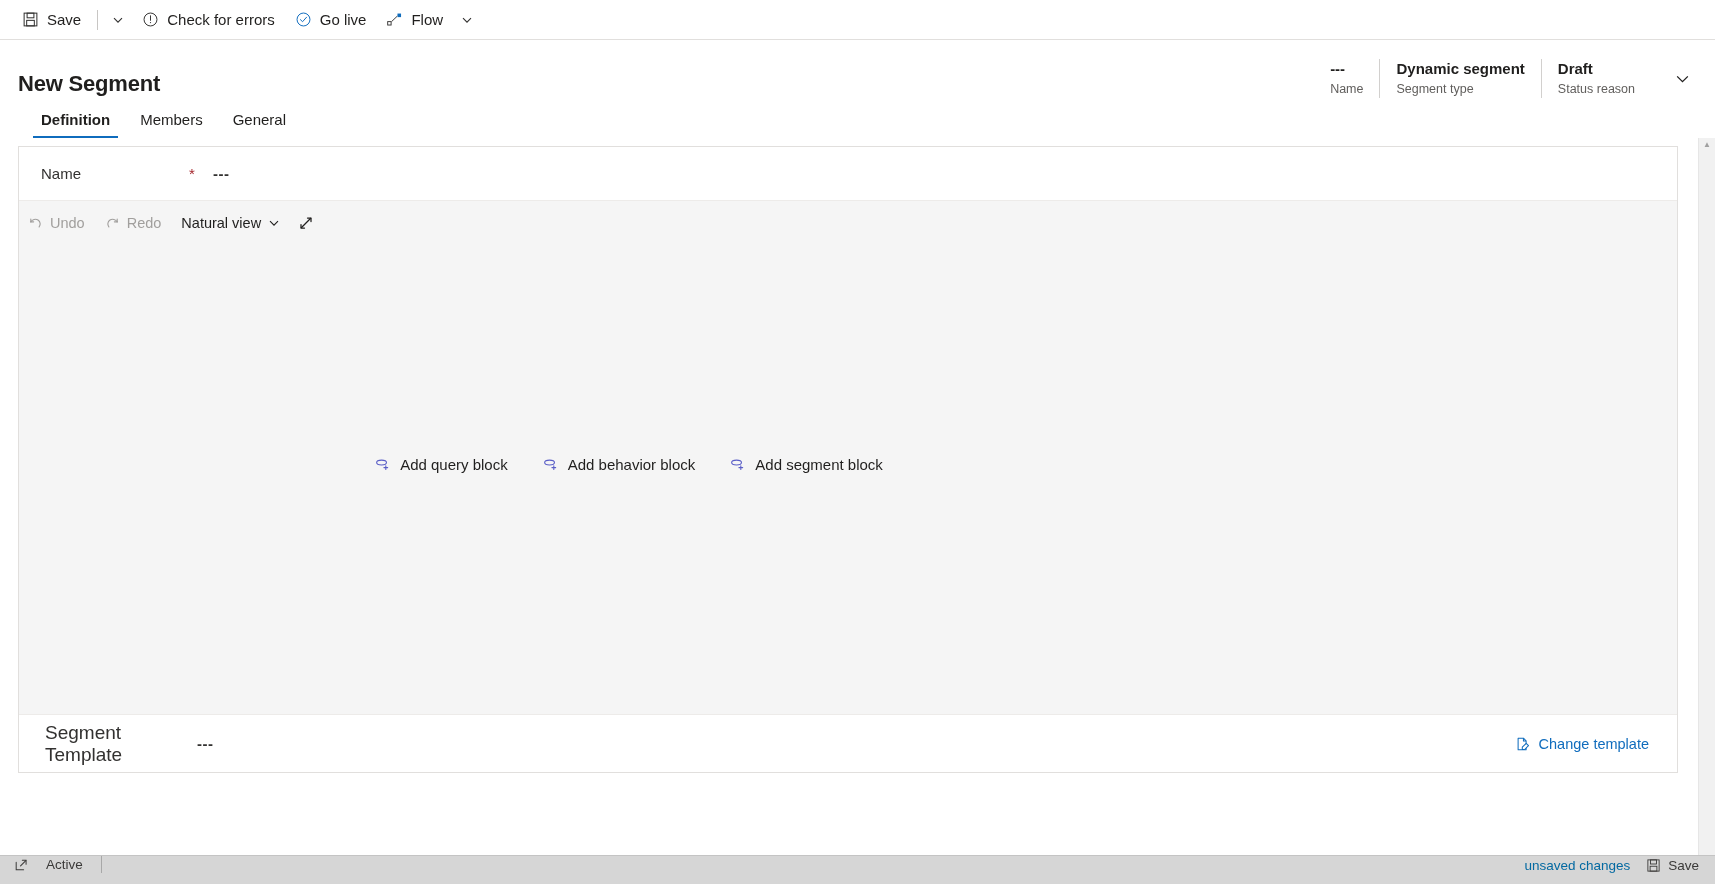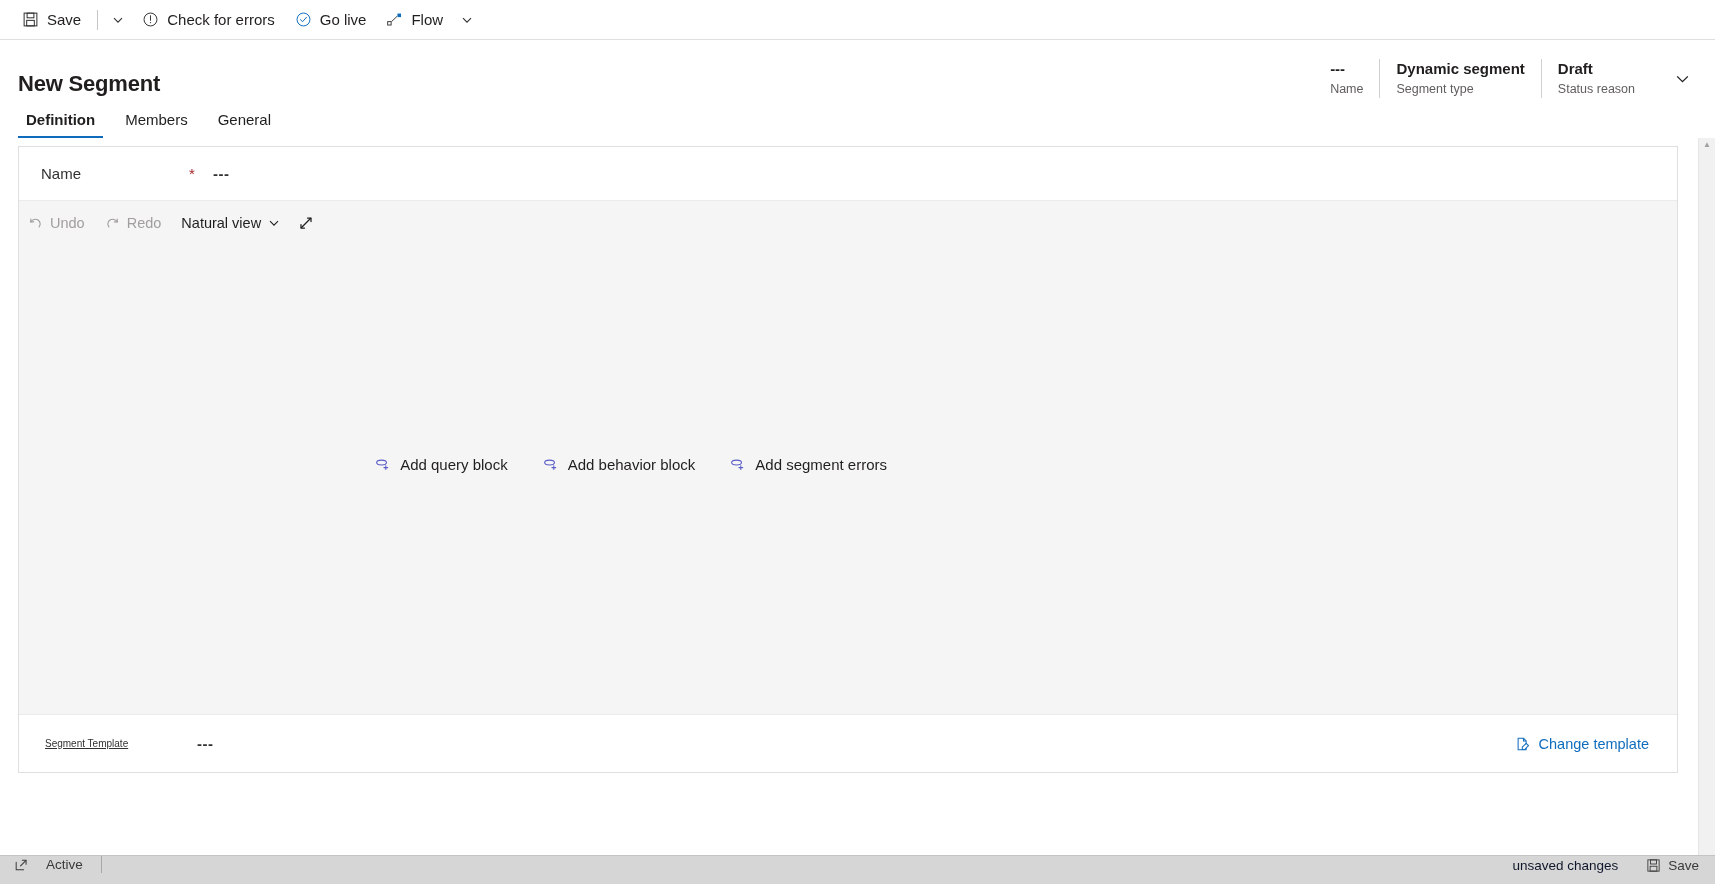--- a/index.html
+++ b/index.html
@@ -86,21 +86,21 @@
   .head-expand {
     display: flex; align-items: center; justify-content: center;
     width: 34px; align-self: center; margin-left: 6px;
     cursor: pointer; height: 32px;
   }
 
   
   .tabstrip {
     display: flex;
     align-items: flex-end;
-    padding-left: 18px;
+    padding-left: 33px;
     height: 36px;
     margin-top: 4px;
   }
   .tab {
     position: relative;
     font-size: 15px;
     color: #201f1e;
     padding: 0 8px 8px 8px;
     margin-right: 14px;
     cursor: pointer;
@@ -235,21 +235,21 @@
   
   .templaterow {
     border-top: 1px solid #edebe9;
     height: 58px;
     display: flex;
     align-items: center;
     padding-left: 26px;
     background: #ffffff;
     flex: 0 0 auto;
   }
-  .tpl-label { font-size: 10px; color: #323130; width: 152px; text-decoration: underline; }
+  .tpl-label { font-size: 19px; color: #323130; width: 152px; }
   .tpl-value { font-size: 15px; color: #323130; font-weight: 600; letter-spacing: 0.5px; }
   .changetpl {
     margin-left: auto;
     margin-right: 22px;
     display: flex;
     align-items: flex-start;
     gap: 8px;
     font-size: 14.5px;
     color: #0f6cbd;
     cursor: pointer;
@@ -283,21 +283,21 @@
     display: flex;
     align-items: flex-start;
     font-size: 13.5px;
     color: #3b3a39;
   }
   .sb-left { display: flex; align-items: center; padding-left: 8px; gap: 0; }
   .sb-popout { width: 26px; display: flex; align-items: center; justify-content: center; cursor: pointer; }
   .sb-active { padding: 0 18px 0 12px; }
   .sb-divider { width: 1px; height: 17px; background: #a8a8a8; }
   .sb-right { margin-left: auto; display: flex; align-items: center; gap: 0; padding-right: 10px; }
-  .sb-unsaved { color: #0f172a; margin-right: 22px; }
+  .sb-unsaved { color: #0369a1; margin-right: 10px; }
   .sb-save { display: flex; align-items: center; gap: 7px; cursor: pointer; padding: 2px 6px; }
 </style>
 </head>
 <body>
 
 <div class="commandbar">
 
   <div class="cmd-item">
     <span class="icon">
       <svg width="17" height="17" viewBox="0 0 20 20" fill="none" stroke="#323130" stroke-width="1.2">
@@ -474,21 +474,21 @@
           <span>Add behavior block</span>
         </div>
 
         <div class="addlink">
           <span class="icon">
             <svg width="17" height="17" viewBox="0 0 18 18" fill="none" stroke="#5b5fc7" stroke-width="1.15">
               <ellipse cx="8" cy="7" rx="5.2" ry="2.6"></ellipse>
               <path d="M10.5 12.3 L14.5 12.3 M12.5 10.3 L12.5 14.3" stroke-linecap="round"></path>
             </svg>
           </span>
-          <span>Add segment errors</span>
+          <span>Add segment block</span>
         </div>
       </div>
     </div>
 
 
     <div class="templaterow">
       <div class="tpl-label">Segment Template</div>
       <div class="tpl-value">---</div>
       <div class="changetpl">
         <span class="icon">

